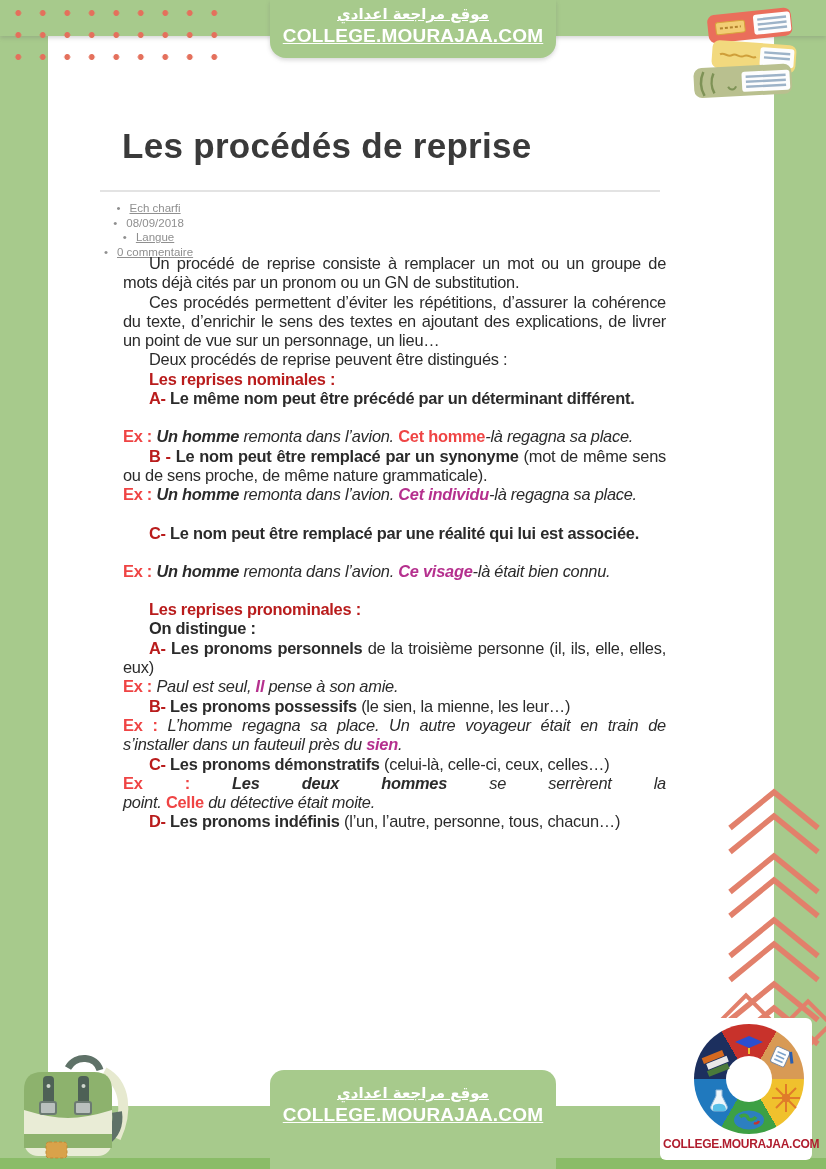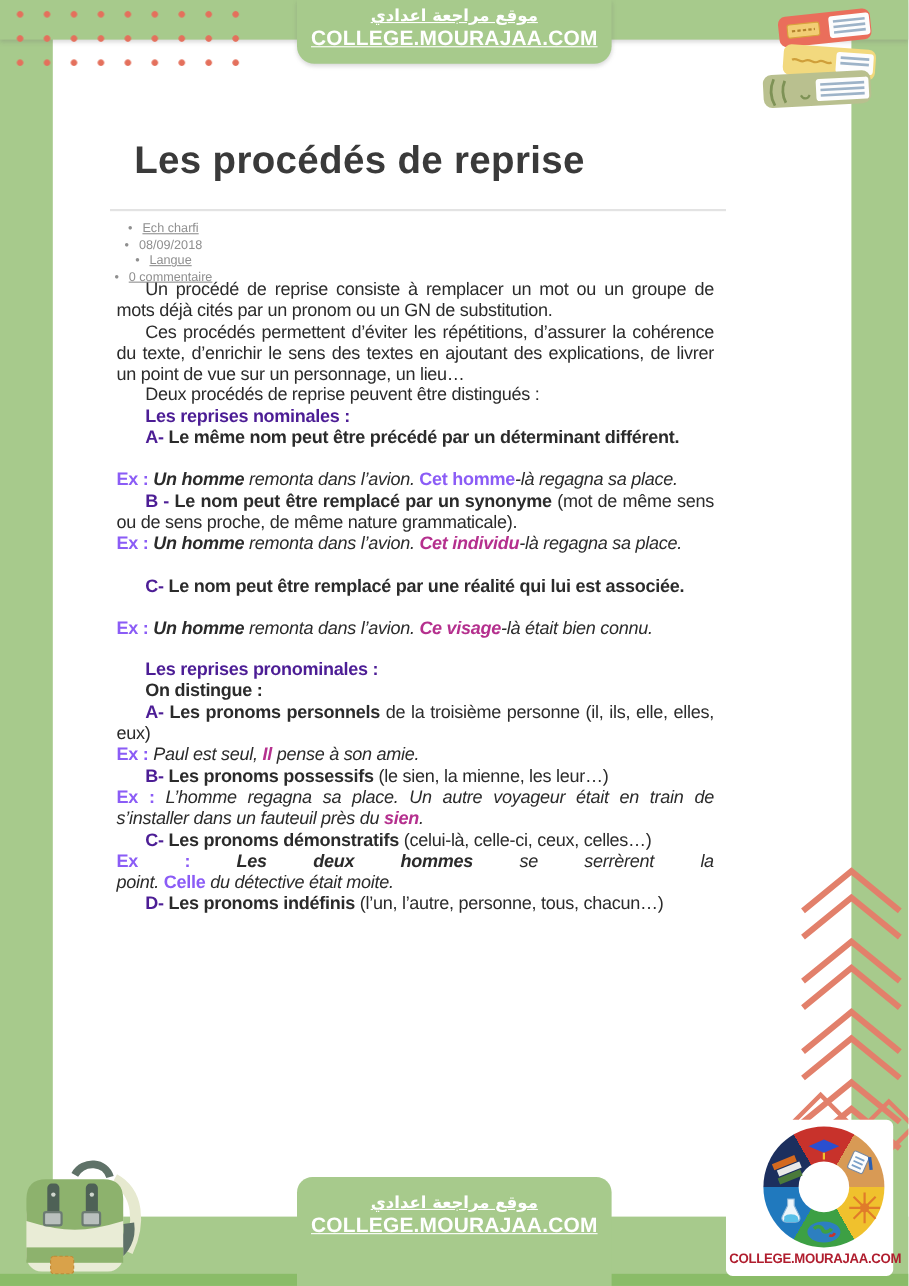--- a/index.html
+++ b/index.html
@@ -30,30 +30,30 @@
     background-size:24.5px 22px;background-position:6px 2px;}
 
   
   .title{position:absolute;left:122px;top:126px;margin:0;font-size:35px;font-weight:bold;
     color:#3a3a3a;letter-spacing:.3px;}
   .rule{position:absolute;left:100px;top:190px;width:560px;height:2px;background:#e3e3e3;}
   .meta{position:absolute;left:104px;top:201px;margin:0;padding:0;list-style:none;text-align:center;}
   .meta li{font-size:11.5px;line-height:14.6px;color:#8f8f8f;}
   .meta li::before{content:"•";margin-right:9px;color:#8f8f8f;}
   .meta .lnk{text-decoration:underline;cursor:pointer;}
-  .content{position:absolute;left:106px;top:254px;width:543px;color:#2b2b2b;}
+  .content{position:absolute;left:123px;top:254px;width:543px;color:#2b2b2b;}
   .para{margin:0;font-size:16.4px;line-height:19.3px;text-align:justify;letter-spacing:-.25px;}
   .ind{text-indent:26px;}
   .sp{height:19px;}
   .jl{text-align-last:justify;}
   .s-b{font-weight:bold;}
   .s-i{font-style:italic;}
   .s-bi{font-weight:bold;font-style:italic;}
-  .s-ob{color:#4c1d95;font-weight:bold;margin-top:28px;}
-  .s-mb{color:#8b5cf6;font-weight:bold;}
+  .s-ob{color:#b91c1c;font-weight:bold;margin-top:28px;}
+  .s-mb{color:#ef4444;font-weight:bold;}
   .s-mbi{color:#b5308e;font-weight:bold;font-style:italic;}
 
   
   .books-svg{position:absolute;left:684px;top:4px;}
   .chevrons-svg{position:absolute;left:722px;top:782px;}
   .diamond{position:absolute;width:28px;height:28px;border:4px solid #e2806b;transform:rotate(45deg);}
   .d1{left:728px;top:1000px;}
   .d2{left:790px;top:1006px;}
   .backpack-svg{position:absolute;left:16px;top:1050px;}
 

